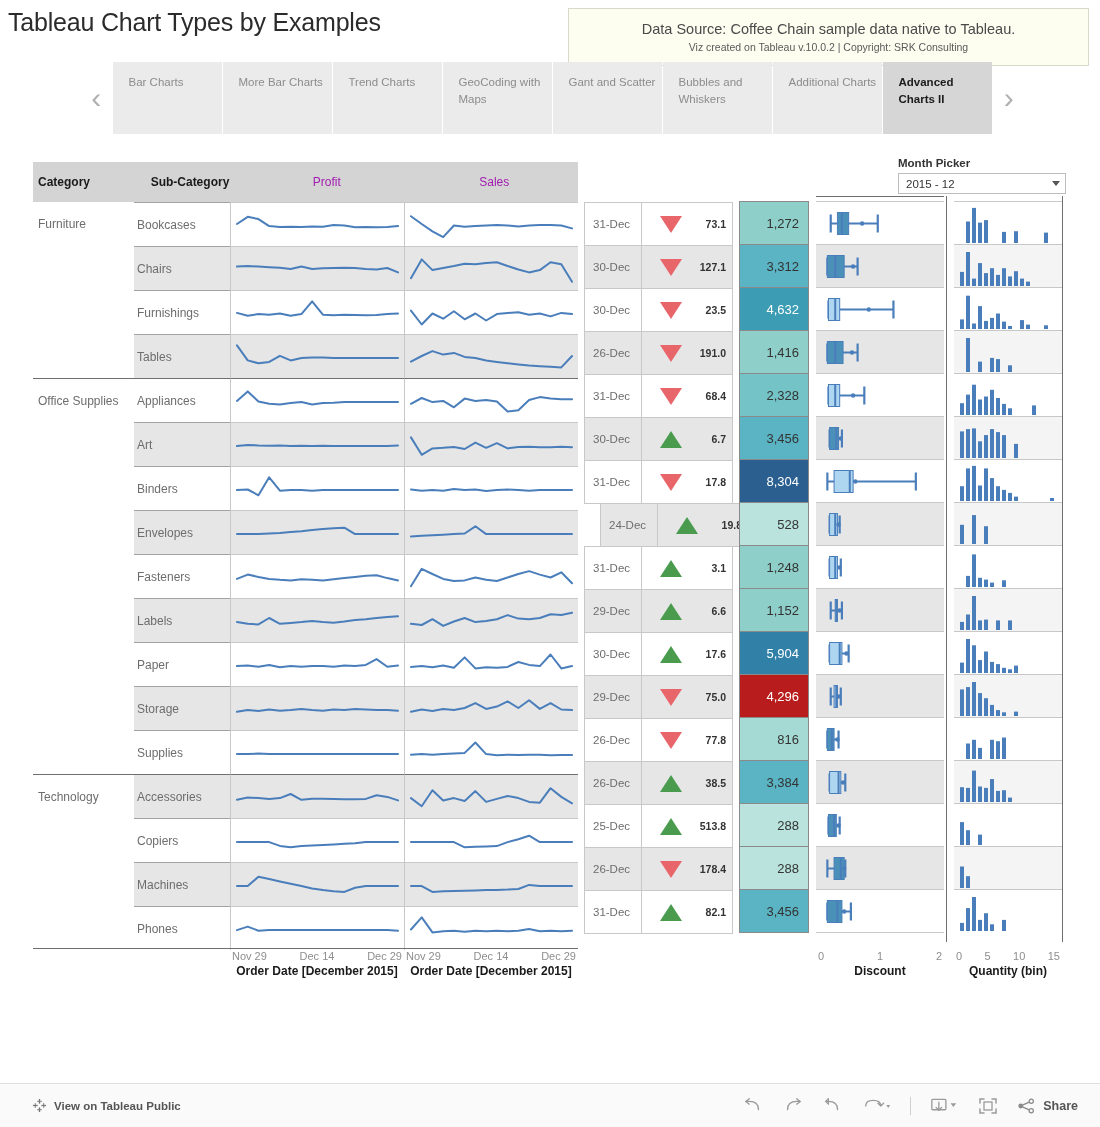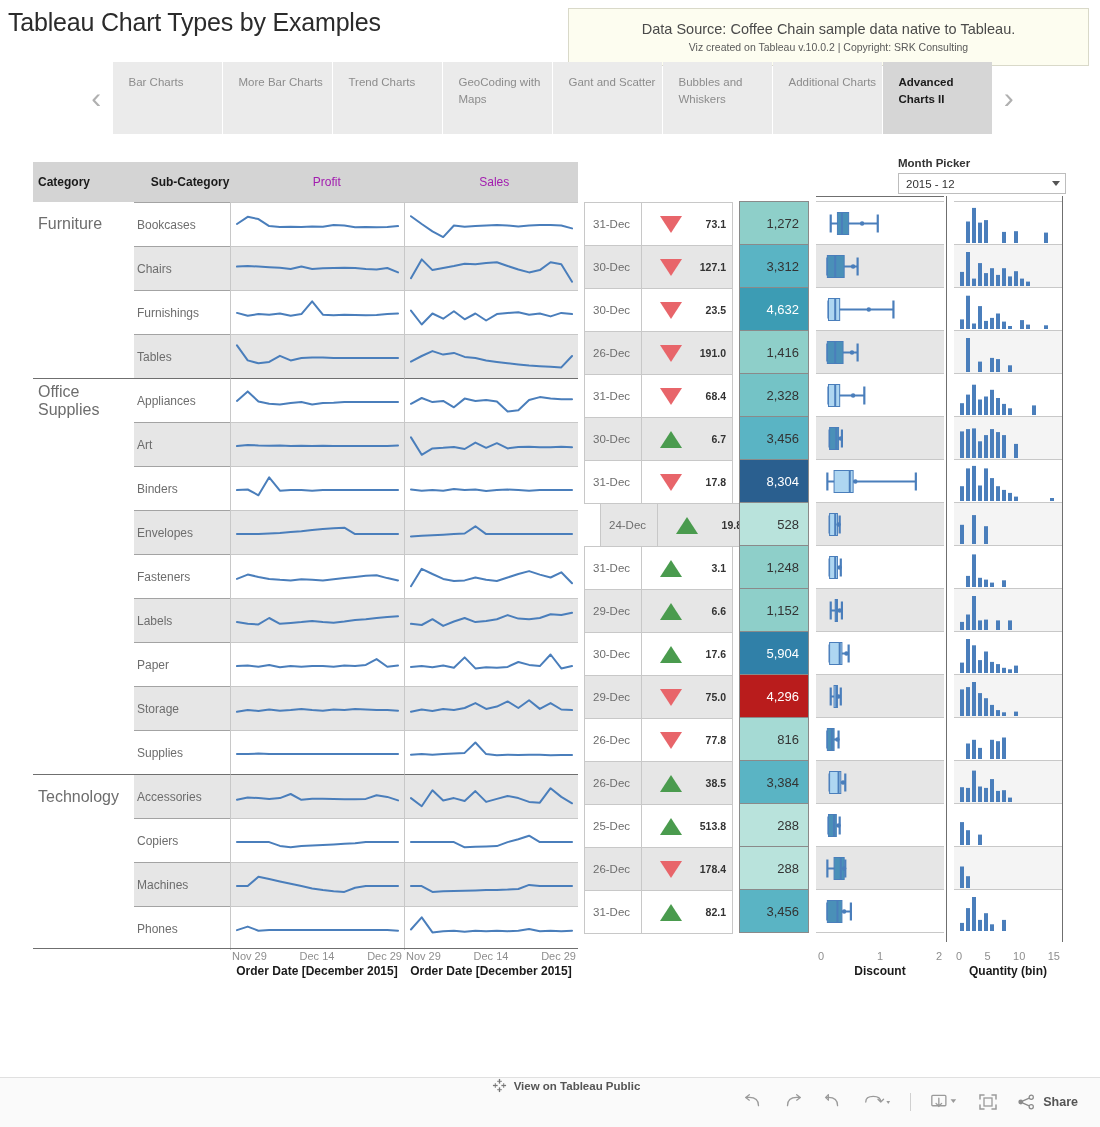--- a/index.html
+++ b/index.html
@@ -71,21 +71,21 @@
     display: flex; height: 40px; background: #d4d4d4; align-items: center;
   }
   .sh { font-size: 12px; }
   .sh.cat { width: 122px; padding-left: 5px; color: #1a1a1a; font-weight: 600; }
   .sh.sub { width: 96px; color: #1a1a1a; font-weight: 600; }
   .sh.metric { width: 174px; text-align: center; color: #a21caf; }
 
   .srow { display: flex; height: 44px; }
   .srow.alt .cell-spark, .srow.alt .cell-sub { background: #e6e6e6; }
   .cell-cat {
-    width: 101px; padding-left: 5px; font-size: 16px; color: #6d6d6d;
+    width: 101px; padding-left: 5px; font-size: 12px; color: #6d6d6d;
     display: flex; align-items: center; background: #fff;
   }
   .cell-sub {
     width: 96px; padding-left: 3px; font-size: 12px; color: #6d6d6d;
     display: flex; align-items: center; background: #fff;
     border-top: 1px solid #a3a3a3;
   }
   .cell-spark {
     width: 174px; background: #fff; border-top: 1px solid #c8c8c8;
     border-left: 1px solid #c8c8c8; position: relative;
@@ -150,23 +150,23 @@
     margin-top: -1px; }
   .hist-cell.alt { background: #f4f4f4; }
   .hist-cell svg { display: block; width: 108px; height: 43px; }
 
   
   #box-axis { position: absolute; left: 816px; top: 950px; width: 128px; }
   #hist-axis { position: absolute; left: 954px; top: 950px; width: 108px; }
 
   
   #toolbar {
-    position: absolute; left: 0; bottom: 0; width: 1100px; height: 50px;
+    position: absolute; left: 0; bottom: 0; width: 1100px; height: 44px;
     background: #fafafa; border-top: 1px solid #e0e0e0;
-    display: flex; align-items: center; flex-direction: column;
+    display: flex; align-items: center;
   }
   #view-public { display: flex; align-items: center; gap: 7px; margin-left: 32px;
     font-size: 11.5px; font-weight: 600; color: #555; cursor: pointer; }
   #toolbar-right { margin-left: auto; display: flex; align-items: center;
     gap: 18px; margin-right: 22px; }
   .tb-icon { color: #9a9a9a; display: flex; align-items: center; cursor: pointer; }
   .tb-sep { width: 1px; height: 18px; background: #d0d0d0; }
   #share-btn { display: flex; align-items: center; gap: 7px;
     font-size: 12.5px; font-weight: 600; color: #555; cursor: pointer; }
 </style>

